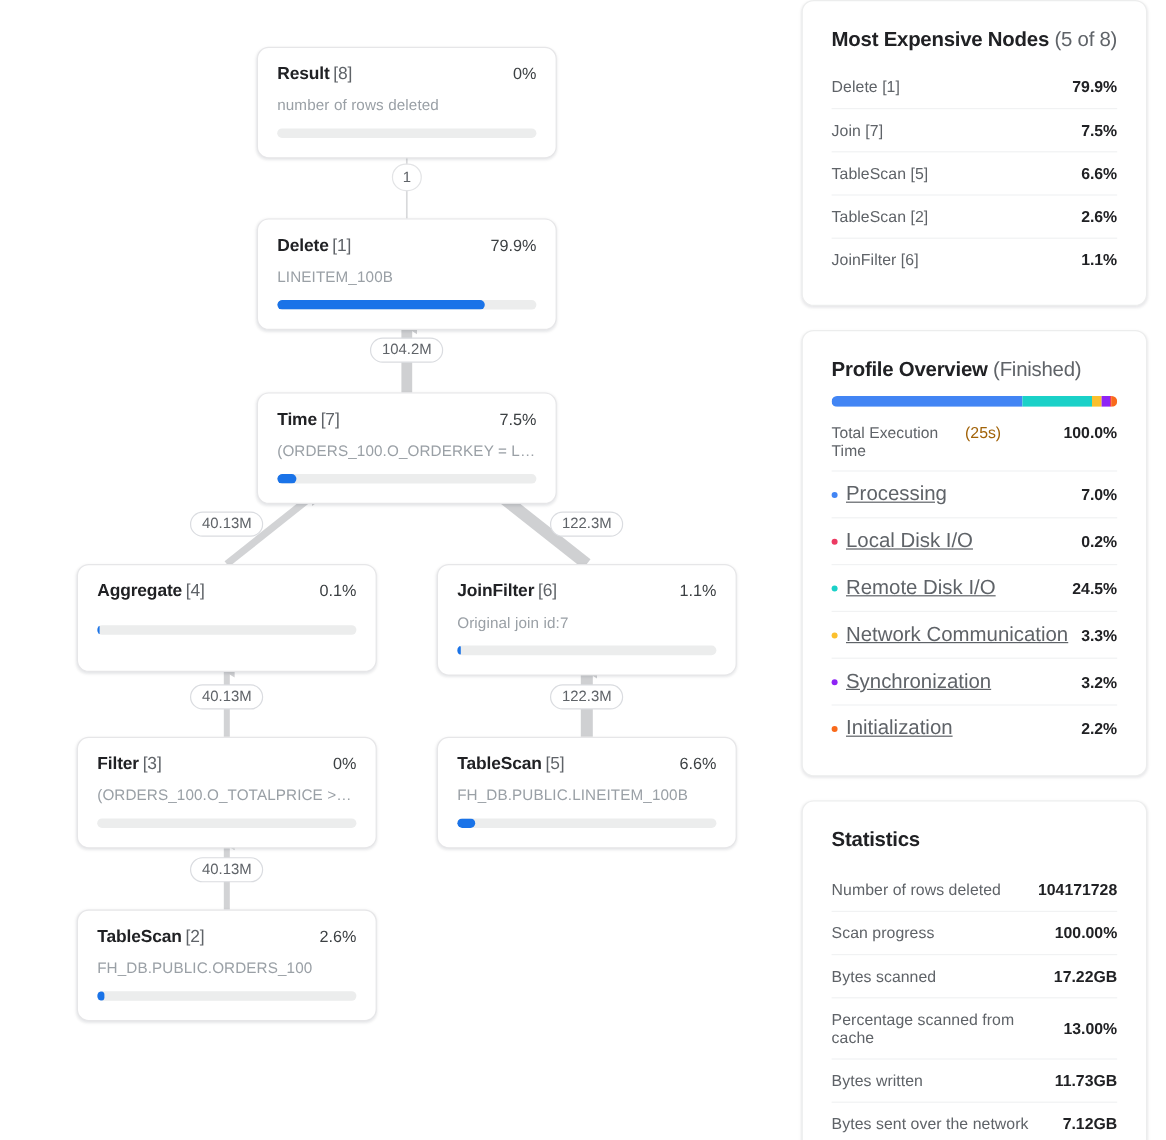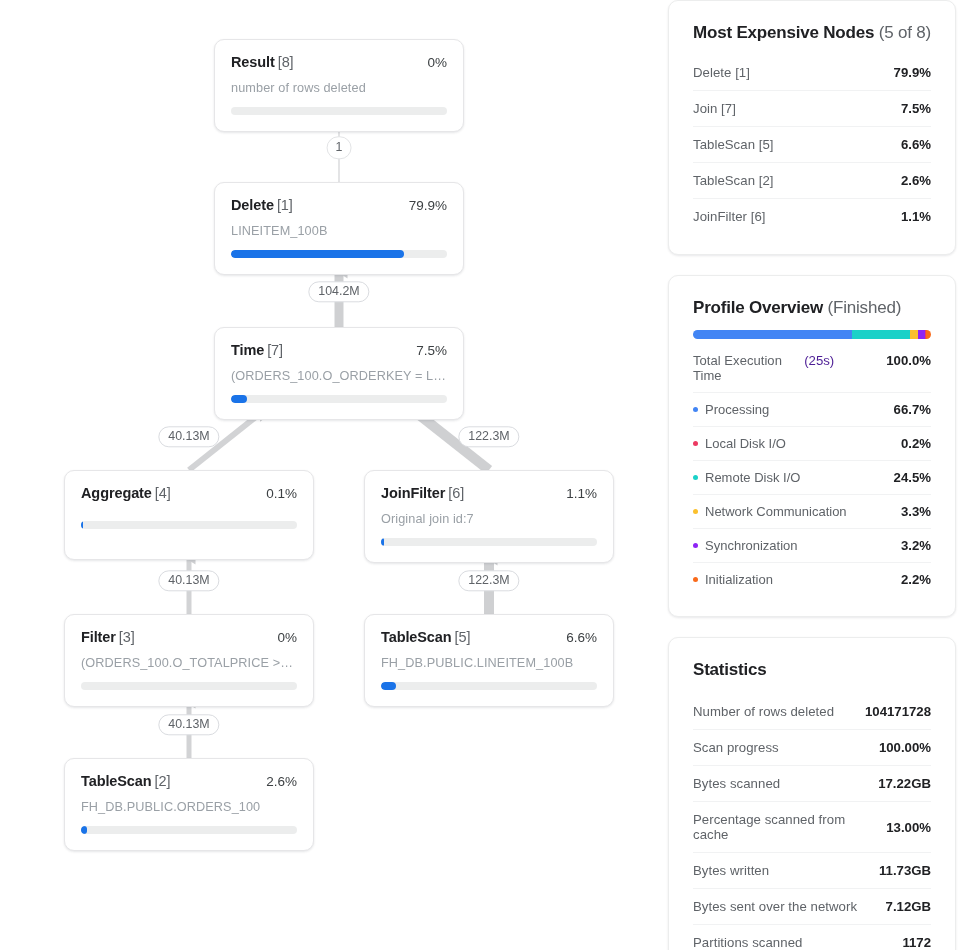--- a/index.html
+++ b/index.html
@@ -92,30 +92,30 @@
     display: flex; width: 100%; height: 9px; border-radius: 5px;
     overflow: hidden; margin: 6px 0 4px 0;
   }
   .stack-seg { height: 9px; }
   .total-row {
     display: flex; align-items: baseline; justify-content: space-between;
     padding: 10px 0 9px 0;
   }
   .total-row .row-label { font-size: 13px; color: #5f6368; }
   .total-val { font-size: 13.2px; white-space: nowrap; }
-  .total-val .time { color: #4c1d95; font-weight: 400; margin-right: 4px; }
+  .total-val .time { color: #a16207; font-weight: 400; margin-right: 4px; }
   .total-val .pc { color: #202124; font-weight: 700; margin-left: 48px; }
 
   .legend-row {
     display: flex; align-items: center; justify-content: space-between;
     padding: 9px 0; border-top: 1px solid #f1f2f3; gap: 8px;
   }
   .legend-left { display: flex; align-items: center; gap: 7px; }
   .dot { width: 5px; height: 5px; border-radius: 50%; flex: none; }
-  .legend-label { font-size: 13px; color: #5f6368; }
+  .legend-label { font-size: 17px; color: #5f6368; text-decoration: underline; }
   .legend-val { font-size: 13.2px; color: #202124; font-weight: 700; }
 
   #statistics .panel-title { margin-bottom: 14px; }
   #statistics .row { padding: 10px 0; }
 </style>
 </head>
 <body>
 
 <div id="root">
 
@@ -312,21 +312,21 @@
         <span class="total-val">
           <span class="time">(25s)</span><span class="pc">100.0%</span>
         </span>
       </div>
 
       <div class="legend-row">
         <span class="legend-left">
           <span class="dot" style="background:#4285f4;"></span>
           <span class="legend-label">Processing</span>
         </span>
-        <span class="legend-val">66.7%</span>
+        <span class="legend-val">7.0%</span>
       </div>
       <div class="legend-row">
         <span class="legend-left">
           <span class="dot" style="background:#ec3a62;"></span>
           <span class="legend-label">Local Disk I/O</span>
         </span>
         <span class="legend-val">0.2%</span>
       </div>
       <div class="legend-row">
         <span class="legend-left">

